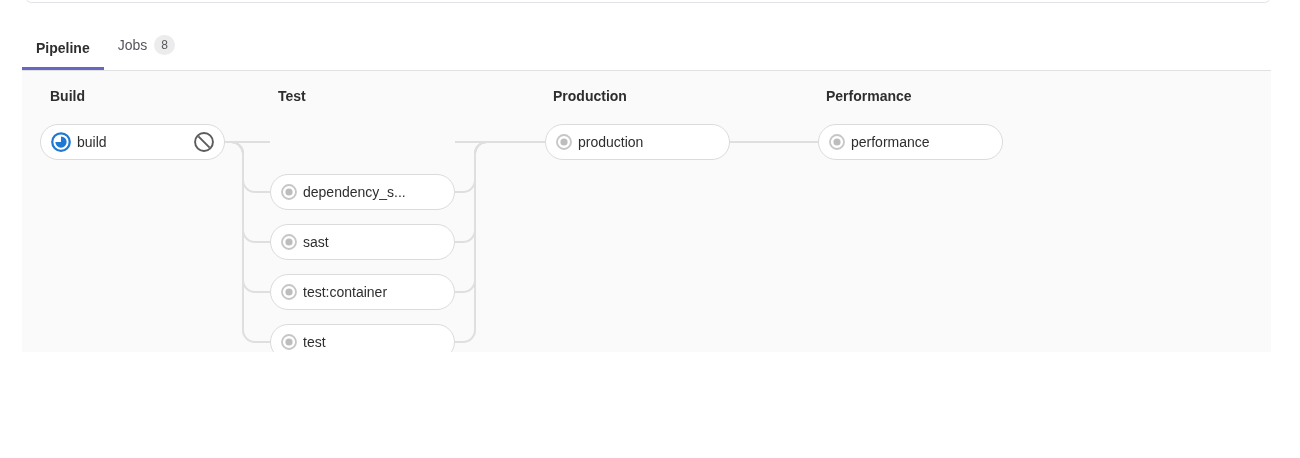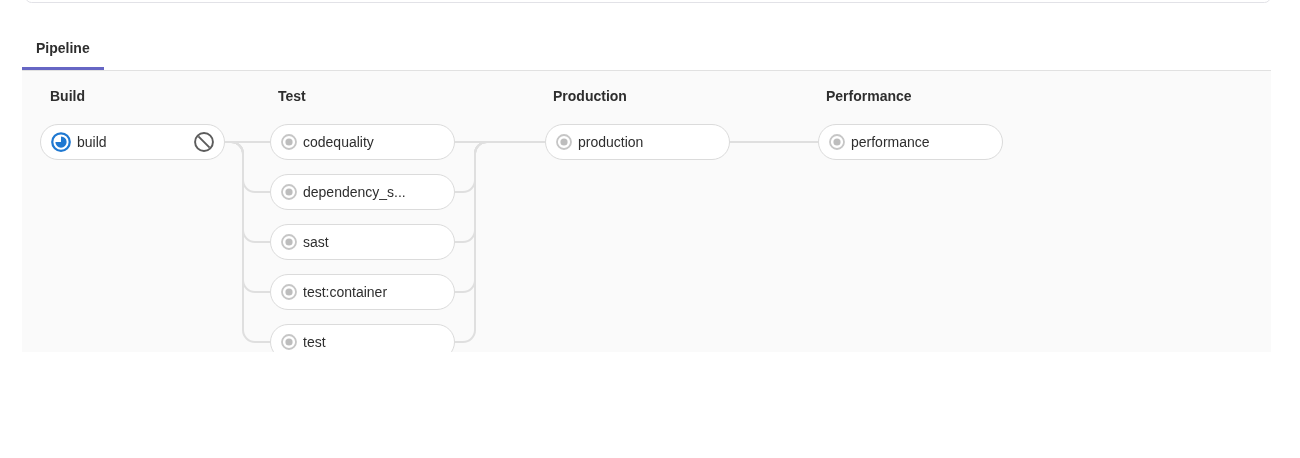--- a/index.html
+++ b/index.html
@@ -128,20 +128,24 @@
 <body>
 
 <div class="screen">
 
   <div class="top-card-edge"></div>
 
   <div class="tabbar">
     <div class="tab active">
       <span>Pipeline</span>
     </div>
+    <div class="tab">
+      <span>Jobs</span>
+      <span class="tab-badge">8</span>
+    </div>
   </div>
 
   <div class="graph"></div>
 
   <svg class="connectors" width="1300" height="458" viewBox="0 0 1300 458">
 
     <path d="M225 142 H270"></path>
     <path d="M225 142 h6 a12 12 0 0 1 12 12 V180 a12 12 0 0 0 12 12 H270"></path>
     <path d="M225 142 h6 a12 12 0 0 1 12 12 V230 a12 12 0 0 0 12 12 H270"></path>
     <path d="M225 142 h6 a12 12 0 0 1 12 12 V280 a12 12 0 0 0 12 12 H270"></path>
@@ -168,27 +172,20 @@
     </svg>
     <span class="job-label">build</span>
     <span class="cancel-btn">
       <svg width="22" height="22" viewBox="0 0 16 16">
         <circle cx="8" cy="8" r="6.5" fill="none" stroke="#5c5c5c" stroke-width="1.4"></circle>
         <line x1="3.9" y1="3.9" x2="12.1" y2="12.1" stroke="#5c5c5c" stroke-width="1.4"></line>
       </svg>
     </span>
   </div>
 
-  <div class="pill" style="left:270px;top:124px">
-    <svg class="status-icon" width="16" height="16" viewBox="0 0 16 16">
-      <circle cx="8" cy="8" r="7" fill="none" stroke="#c6c6c6" stroke-width="1.8"></circle>
-      <circle cx="8" cy="8" r="3.6" fill="#bdbdbd"></circle>
-    </svg>
-    <span class="job-label">codequality</span>
-  </div>
   <div class="pill" style="left:270px;top:224px">
     <svg class="status-icon" width="16" height="16" viewBox="0 0 16 16">
       <circle cx="8" cy="8" r="7" fill="none" stroke="#c6c6c6" stroke-width="1.8"></circle>
       <circle cx="8" cy="8" r="3.6" fill="#bdbdbd"></circle>
     </svg>
     <span class="job-label">sast</span>
   </div>
   <div class="pill" style="left:270px;top:174px">
     <svg class="status-icon" width="16" height="16" viewBox="0 0 16 16">
       <circle cx="8" cy="8" r="7" fill="none" stroke="#c6c6c6" stroke-width="1.8"></circle>

